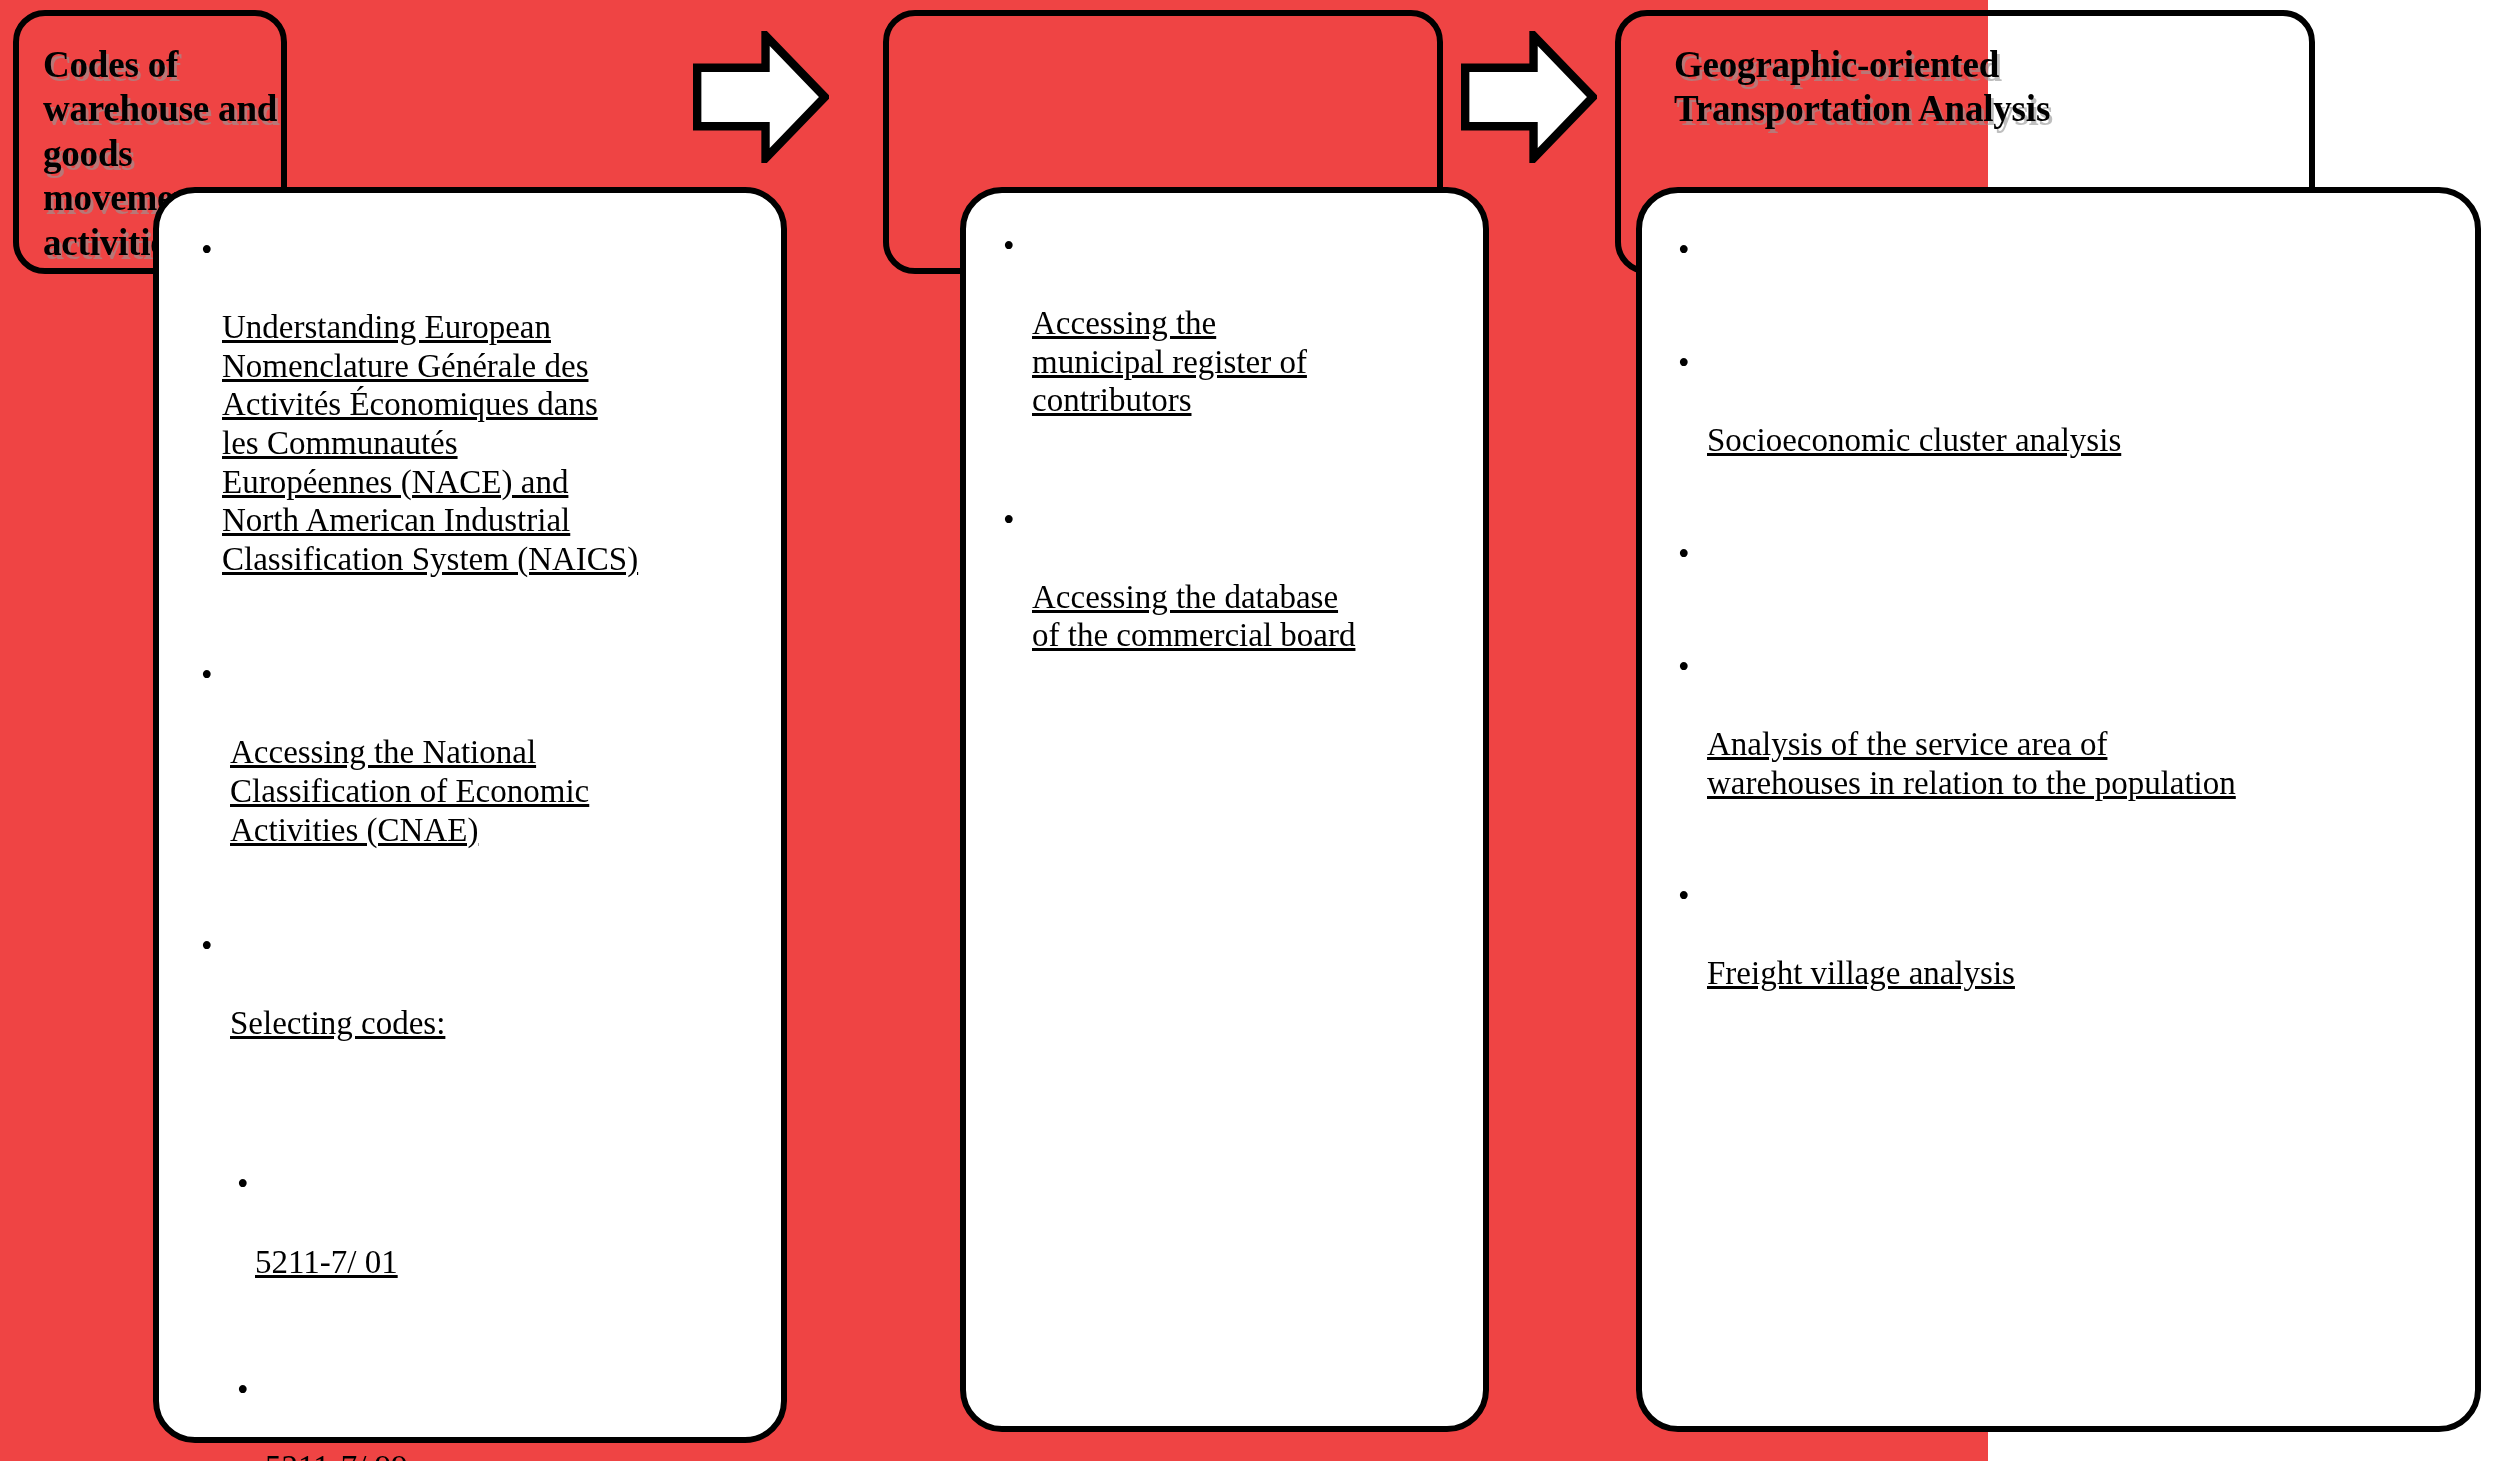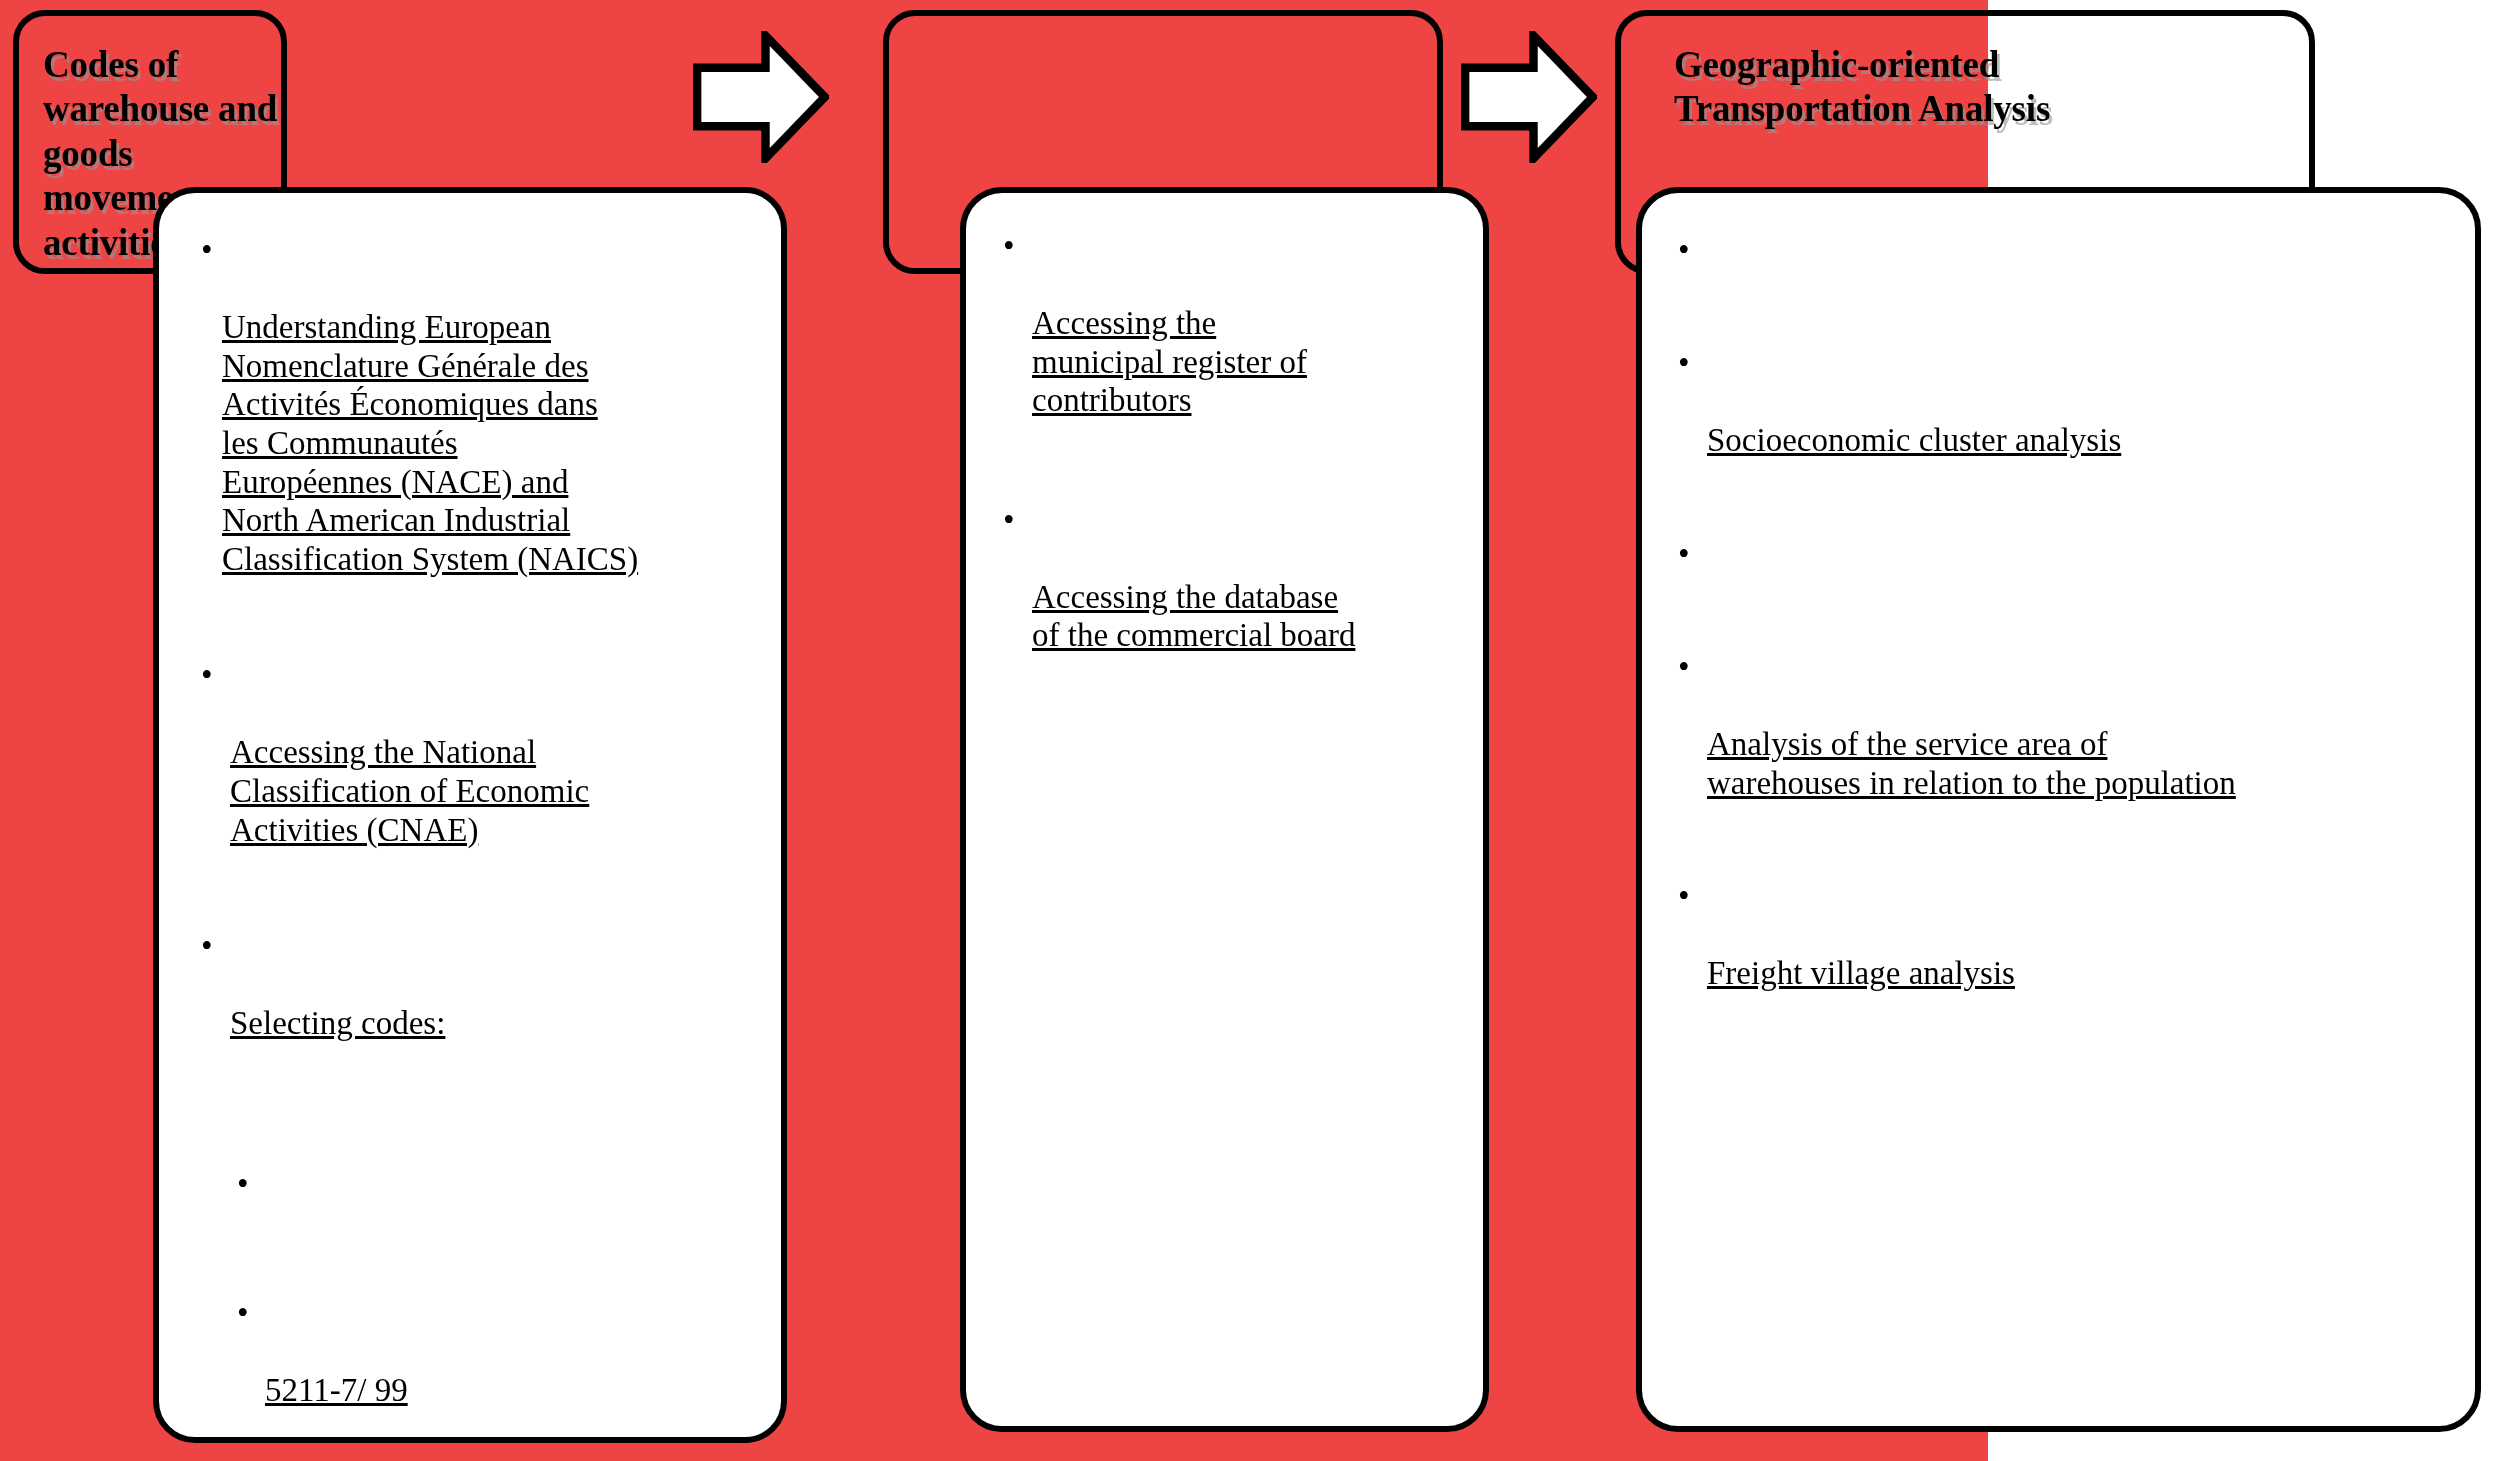--- a/index.html
+++ b/index.html
@@ -109,20 +109,21 @@
 Activities (CNAE)</span>
     </div>
 
     <div class="bullet b-spaced" style="margin-top:39px;">
       <span class="dot">•</span>
       <span class="txt">Selecting codes:</span>
 
       <div class="sublist" style="margin-left:36px;">
         <div class="subitem s-tight">
           <span class="dot">•</span>
+          <span class="txt">5211-7/ 01</span>
         </div>
         <div class="subitem s-spaced">
           <span class="dot">•</span>
           <span class="txt">5211-7/ 99</span>
         </div>
         
         
       </div>
     </div>
 

